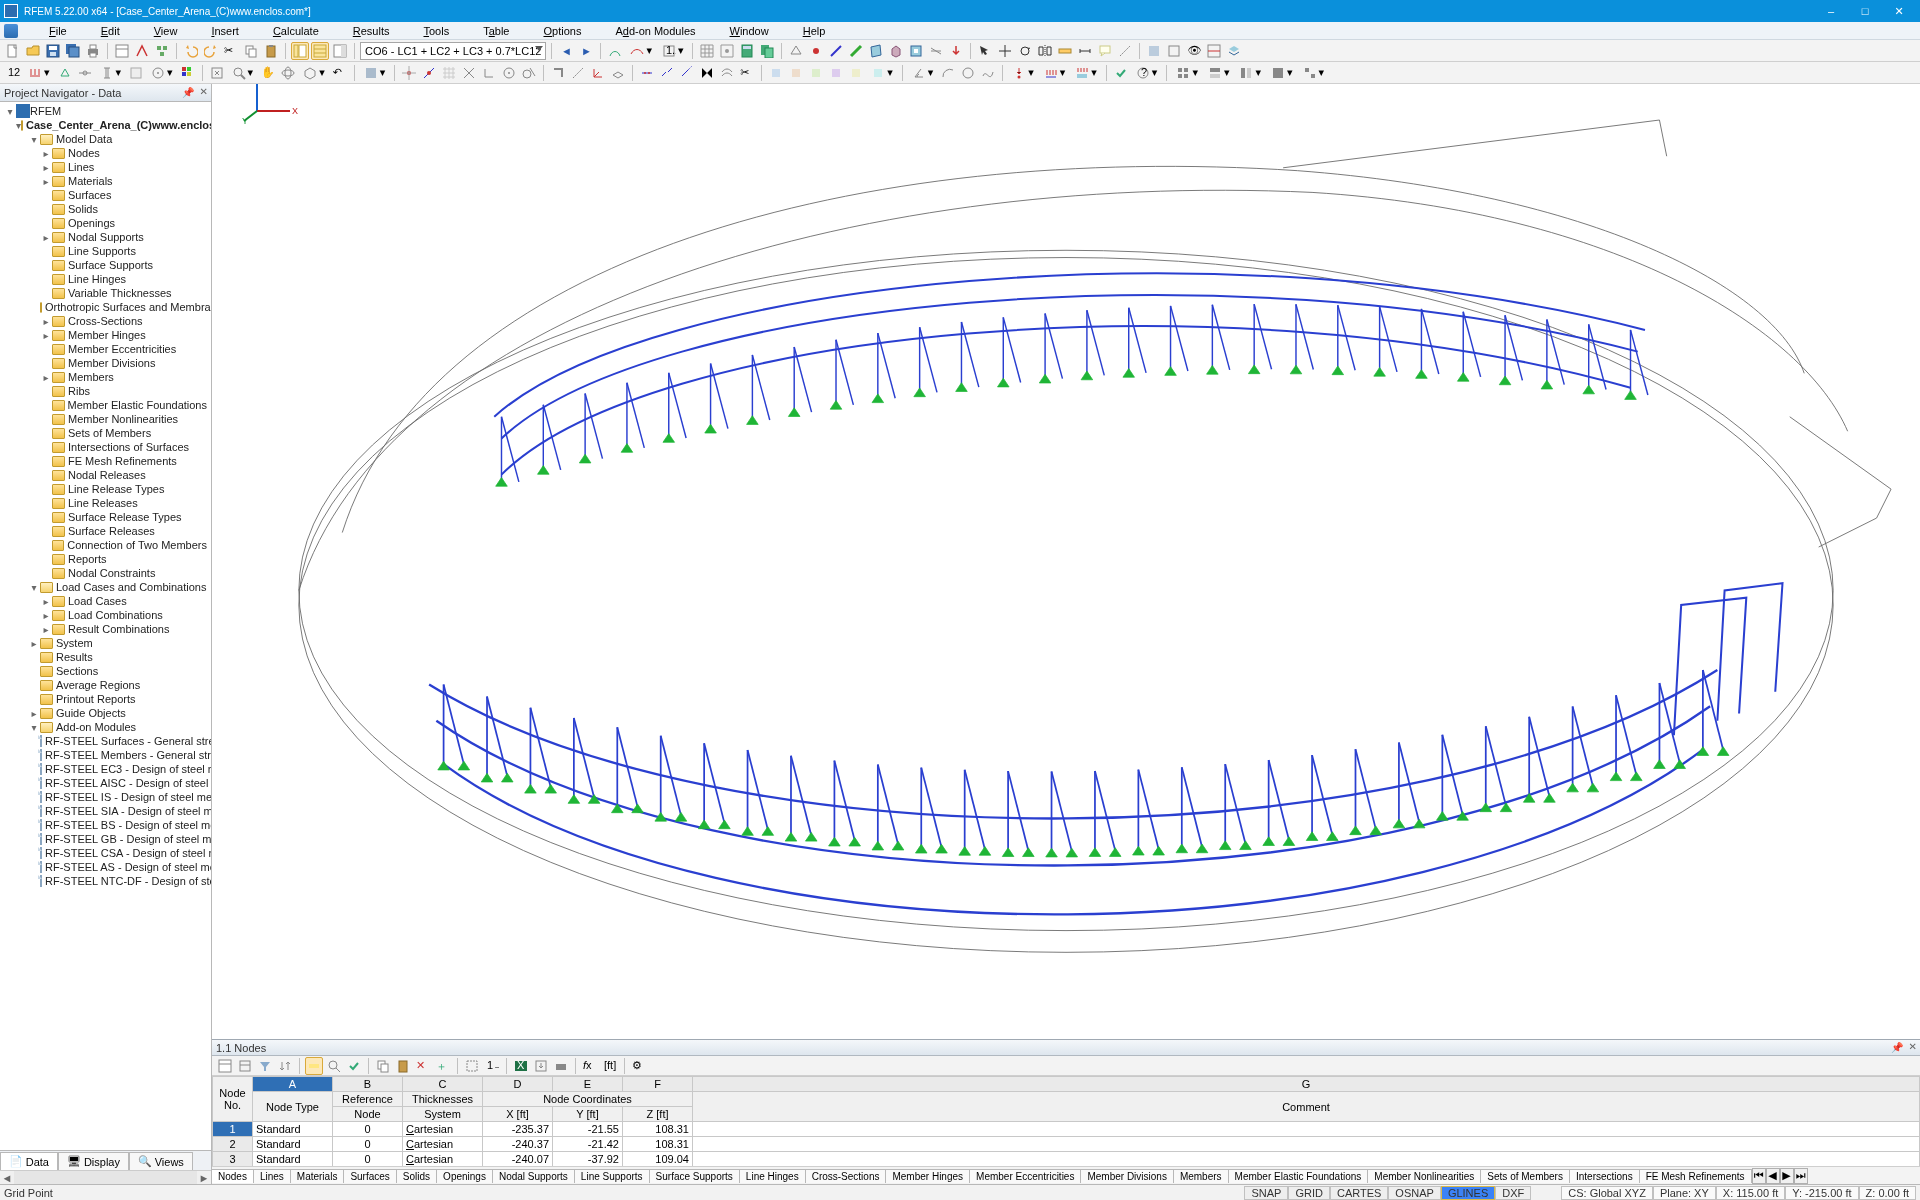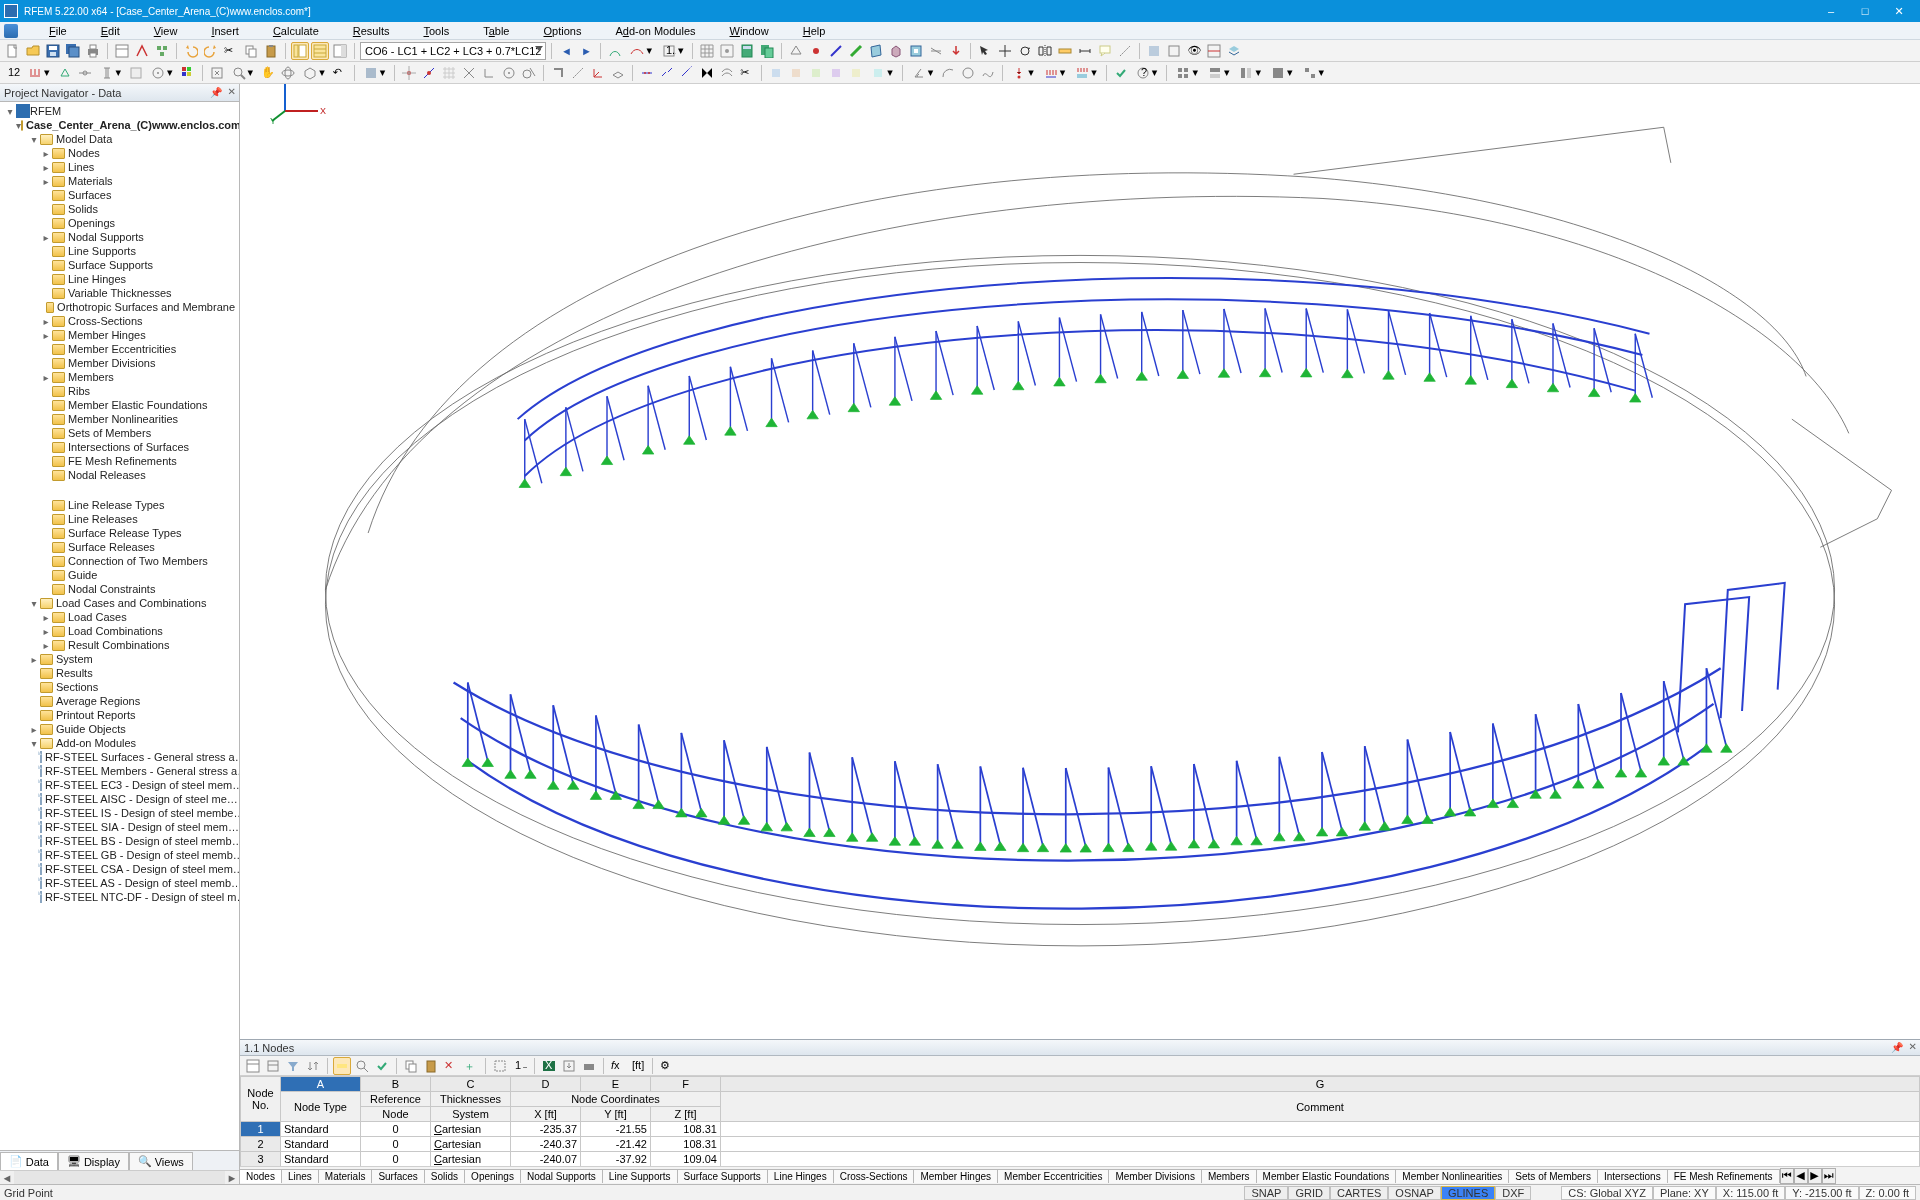--- a/index.html
+++ b/index.html
@@ -24,21 +24,21 @@
 .tb-btn { width: 18px; height: 18px; display: flex; align-items: center; justify-content: center; border: 1px solid transparent; border-radius: 2px; }
 .tb-btn.wide { width: auto; padding: 0 3px; gap:2px;}
 .tb-btn.active { background: #fde8b8; border-color: #d9a93a; }
 .tb-combo { height: 18px; border: 1px solid #a6a6a6; background: #fff; display: flex; align-items: center; padding: 0 4px; font-size: 11px; min-width: 150px; position:relative;}
 .tb-combo .dd { position:absolute; right:2px; top:3px; border-left:4px solid transparent;border-right:4px solid transparent;border-top:5px solid #555;}
 .ico { width: 14px; height: 14px; display: inline-block; }
 .ico svg { width: 14px; height: 14px; display:block; }
 
 
 .main { display: flex; height: calc(100% - 22px - 18px - 22px - 22px - 16px); }
-.nav-panel { width: 240px; background: #f7f7f7; border-right: 1px solid #b8b8b8; display: flex; flex-direction: column; }
+.nav-panel { width: 212px; background: #f7f7f7; border-right: 1px solid #b8b8b8; display: flex; flex-direction: column; }
 .nav-title { height: 18px; background: linear-gradient(#f4f7fa,#dee6ee); border-bottom: 1px solid #b8b8b8; display: flex; align-items: center; padding: 0 4px; font-size: 11px; color:#333; position:relative;}
 .nav-title .pin { position:absolute; right:16px; top:3px; font-size:10px; color:#666;}
 .nav-title .x   { position:absolute; right:3px; top:2px; font-size:10px; color:#666;}
 .tree { flex: 1; overflow-y: auto; overflow-x: hidden; padding: 2px 0; background:#fff;}
 .tree-row { display: flex; align-items: center; height: 14px; white-space: nowrap; padding-right:4px;}
 .tw { display:inline-block; width: 12px; text-align: center; color: #6a6a6a; font-size: 10px; }
 .tw.exp::before { content: "▾"; }
 .tw.col::before { content: "▸"; }
 .tw.none::before { content: ""; }
 .folder { width: 13px; height: 11px; display:inline-block; background: linear-gradient(#ffe39a,#f1c24a); border:1px solid #c29b2e; border-radius:1px; margin-right:3px;}
@@ -970,21 +970,21 @@
         <div class="tree-row" style="padding-left: 40px;">
           <span class="tw none"></span>
           <span class="folder"></span>
           <span class="tree-label">FE Mesh Refinements</span>
         </div>
         <div class="tree-row" style="padding-left: 40px;">
           <span class="tw none"></span>
           <span class="folder"></span>
           <span class="tree-label">Nodal Releases</span>
         </div>
-        <div class="tree-row" style="padding-left: 40px; margin-top: 16px;">
+        <div class="tree-row" style="padding-left: 40px;">
           <span class="tw none"></span>
           <span class="folder"></span>
           <span class="tree-label">Line Release Types</span>
         </div>
         <div class="tree-row" style="padding-left: 40px;">
           <span class="tw none"></span>
           <span class="folder"></span>
           <span class="tree-label">Line Releases</span>
         </div>
         <div class="tree-row" style="padding-left: 40px;">
@@ -998,21 +998,21 @@
           <span class="tree-label">Surface Releases</span>
         </div>
         <div class="tree-row" style="padding-left: 40px;">
           <span class="tw none"></span>
           <span class="folder"></span>
           <span class="tree-label">Connection of Two Members</span>
         </div>
         <div class="tree-row" style="padding-left: 40px;">
           <span class="tw none"></span>
           <span class="folder"></span>
-          <span class="tree-label">Guide</span>
+          <span class="tree-label">Reports</span>
         </div>
         <div class="tree-row" style="padding-left: 40px;">
           <span class="tw none"></span>
           <span class="folder"></span>
           <span class="tree-label">Nodal Constraints</span>
         </div>
         <div class="tree-row" style="padding-left: 28px;">
           <span class="tw exp"></span>
           <span class="folder open"></span>
           <span class="tree-label">Load Cases and Combinations</span>

